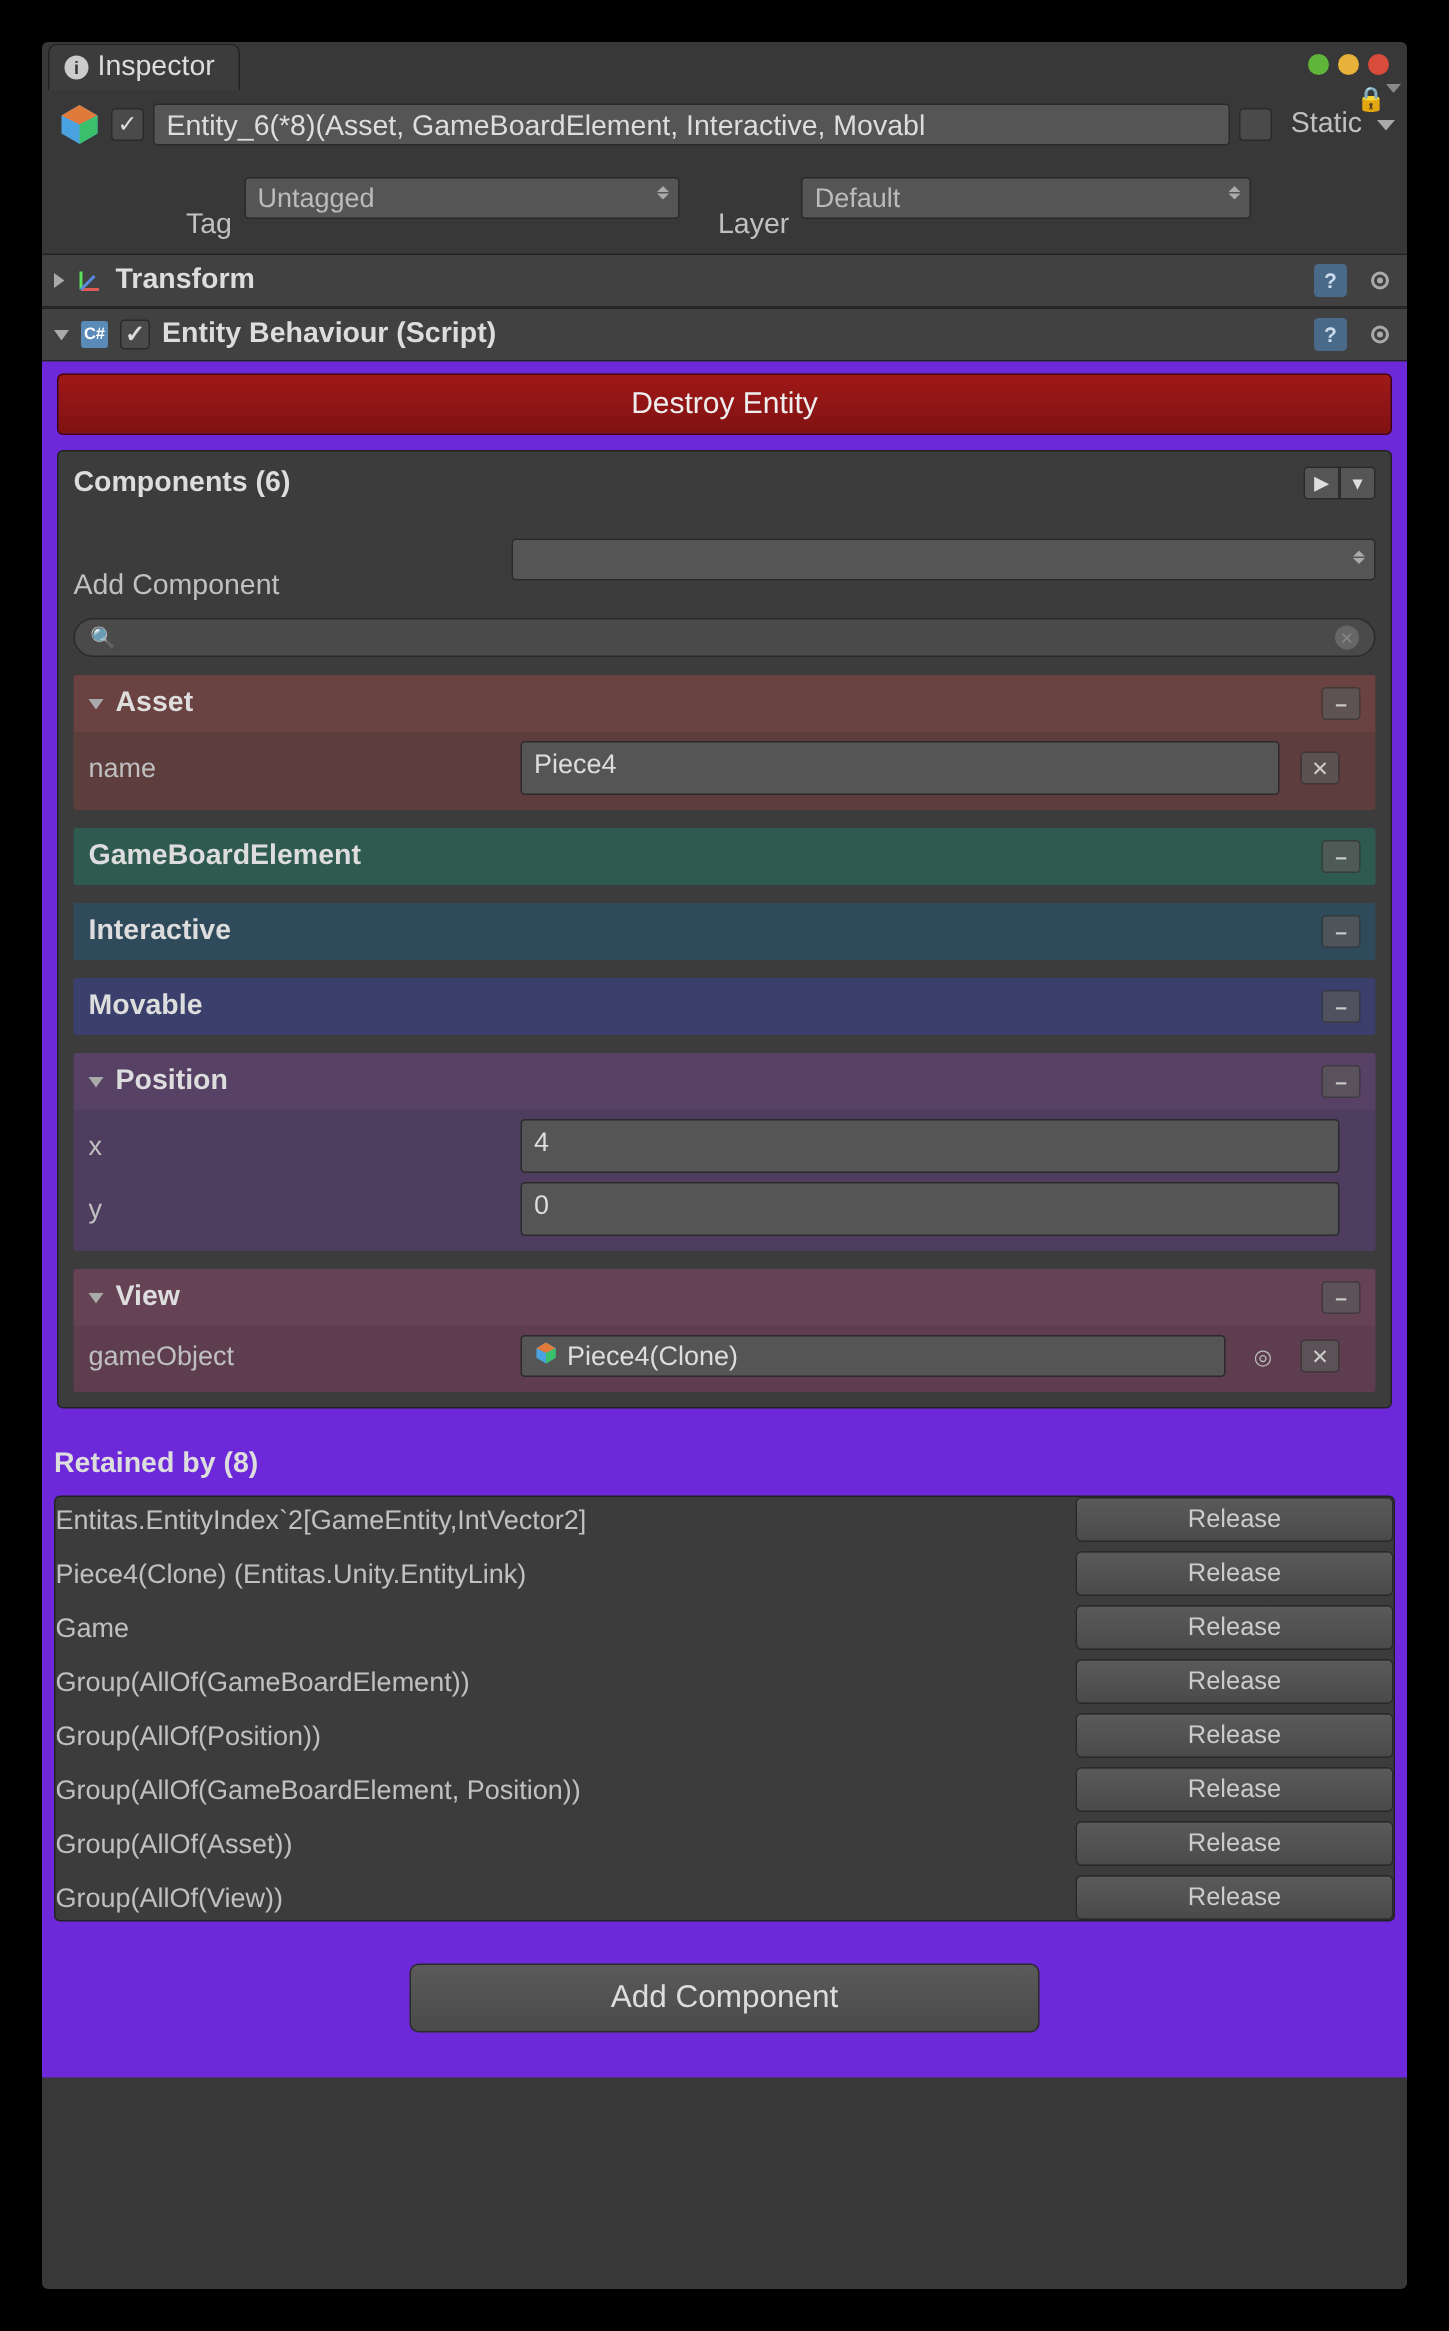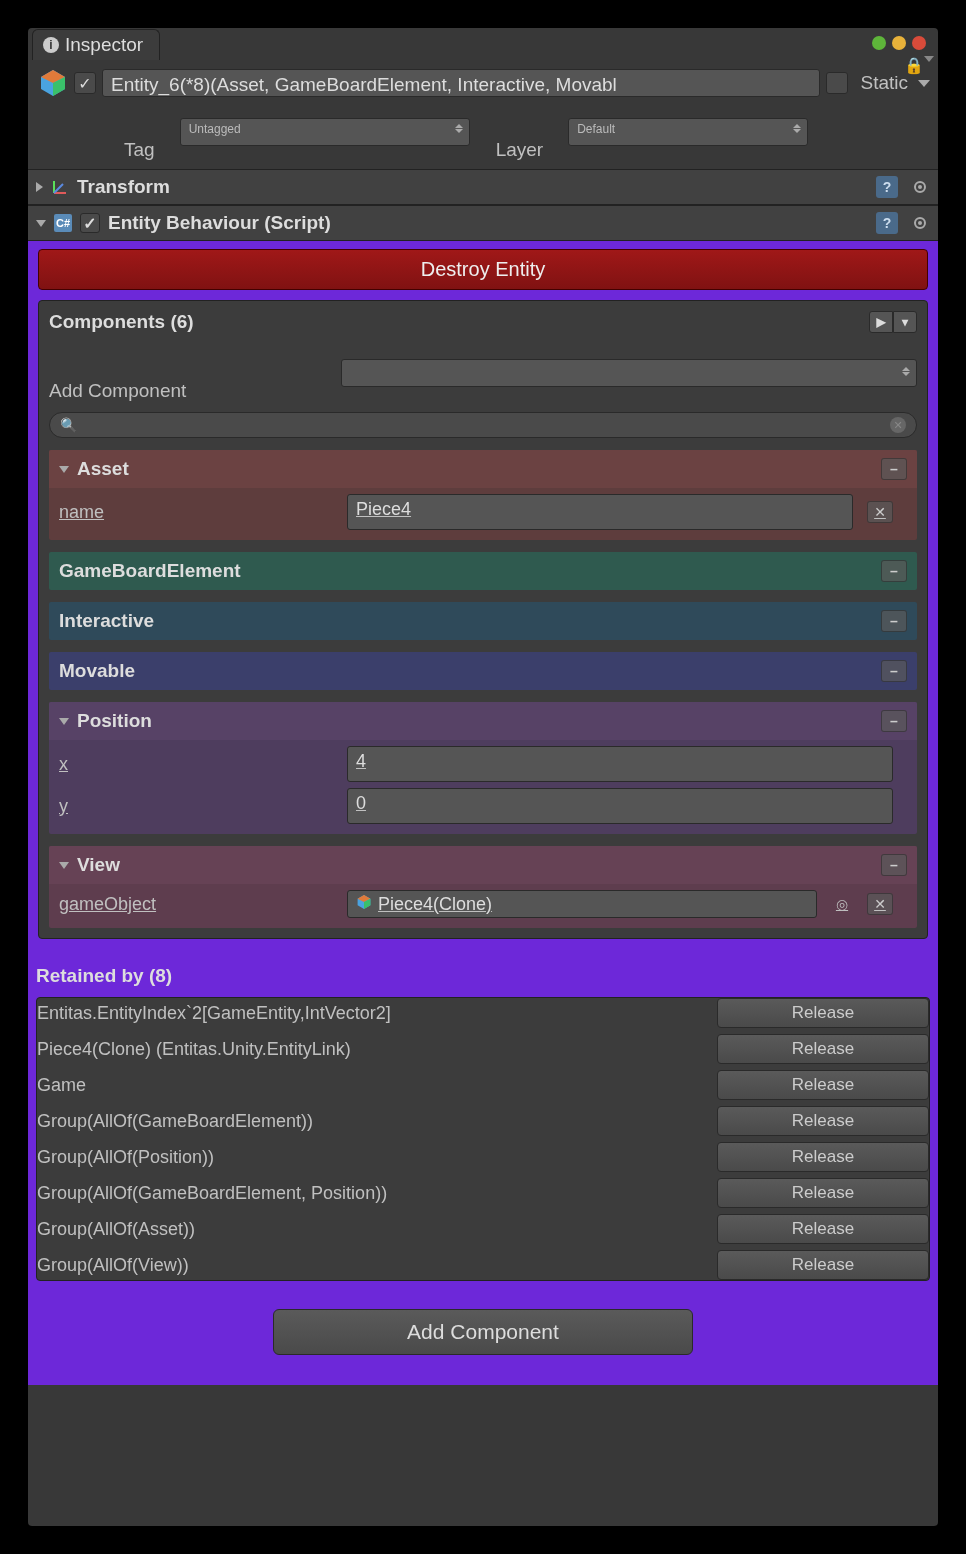--- a/index.html
+++ b/index.html
@@ -22,22 +22,22 @@
 .header-row { display: flex; align-items: center; padding: 8px 8px 4px 10px; gap: 6px; }
 .cube-icon { width: 30px; height: 30px; position: relative; }
 .cube-icon svg { width: 30px; height: 30px; }
 .checkbox { width: 22px; height: 22px; background: #4a4a4a; border: 1px solid #2a2a2a; border-radius: 3px; display: flex; align-items: center; justify-content: center; color: #ddd; font-size: 16px; }
 .name-field { flex: 1; background: #555; border: 1px solid #2a2a2a; border-radius: 3px; padding: 4px 8px; color: #ddd; font-size: 19px; height: 28px; overflow: hidden; white-space: nowrap; }
 .static-label { color: #c0c0c0; font-size: 19px; margin-left: 6px; }
 .dropdown-arrow-small { width: 0; height: 0; border-left: 6px solid transparent; border-right: 6px solid transparent; border-top: 7px solid #aaa; margin-left: 4px; }
 
 .tag-row { display: flex; align-items: center; padding: 0 8px 8px 96px; gap: 8px; }
 .label { color: #c0c0c0; font-size: 19px; margin-top: 37px; }
-.tag-dd, .layer-dd { background: #555; border: 1px solid #2a2a2a; border-radius: 3px; padding: 3px 24px 3px 8px; color: #bbb; font-size: 12px; height: 28px; position: relative; margin-left: 17px; }
-.tag-dd { width: 290px; } .layer-dd { width: 240px; }
+.tag-dd, .layer-dd { background: #555; border: 1px solid #2a2a2a; border-radius: 3px; padding: 3px 24px 3px 8px; color: #bbb; font-size: 18px; height: 28px; position: relative; }
+.tag-dd { width: 290px; } .layer-dd { width: 300px; }
 .dd-arrows { position: absolute; right: 6px; top: 5px; display: flex; flex-direction: column; gap: 1px; }
 .dd-arrows::before { content: ""; border-left: 4px solid transparent; border-right: 4px solid transparent; border-bottom: 4px solid #aaa; }
 .dd-arrows::after { content: ""; border-left: 4px solid transparent; border-right: 4px solid transparent; border-top: 4px solid #aaa; }
 
 
 .section-header { background: #414141; border-top: 1px solid #222; border-bottom: 1px solid #222; padding: 6px 8px; display: flex; align-items: center; gap: 8px; font-size: 19px; font-weight: bold; color: #ddd; }
 .foldout { width: 0; height: 0; border-left: 7px solid #aaa; border-top: 5px solid transparent; border-bottom: 5px solid transparent; }
 .foldout.open { border-left: 5px solid transparent; border-right: 5px solid transparent; border-top: 7px solid #aaa; border-bottom: none; }
 .axes-icon { display: inline-block; width: 18px; height: 18px; }
 .script-icon { width: 18px; height: 18px; background: #5a8bb8; border-radius: 2px; display: inline-flex; align-items: center; justify-content: center; font-size: 11px; color: #fff; }
@@ -65,21 +65,21 @@
 .search-field .mag { color: #888; font-size: 14px; }
 .search-field .clear { margin-left: auto; color: #888; width: 16px; height: 16px; background: #666; border-radius: 50%; display: flex; align-items: center; justify-content: center; font-size: 11px; }
 
 
 .comp-row { border-radius: 2px; overflow: hidden; margin-top: 2px; }
 .comp-row-header { display: flex; align-items: center; padding: 8px 10px; gap: 8px; font-weight: bold; font-size: 19px; color: #ddd; }
 .remove-btn { margin-left: auto; width: 26px; height: 22px; background: rgba(90,90,90,0.7); border: 1px solid rgba(0,0,0,0.3); border-radius: 3px; display: flex; align-items: center; justify-content: center; color: #ccc; font-size: 14px; }
 .clear-btn { width: 26px; height: 22px; background: rgba(90,90,90,0.7); border: 1px solid rgba(0,0,0,0.3); border-radius: 3px; display: flex; align-items: center; justify-content: center; color: #ccc; font-size: 14px; margin-left: 6px; }
 .target-btn { width: 22px; height: 22px; display: flex; align-items: center; justify-content: center; color: #bbb; font-size: 14px; margin-left: 6px; }
 
-.comp-row-body { padding: 6px 24px 10px 10px; display: flex; flex-direction: column; gap: 6px; text-decoration: underline; }
+.comp-row-body { padding: 6px 24px 10px 10px; display: flex; flex-direction: column; gap: 6px; }
 .field-row { display: flex; align-items: center; gap: 8px; }
 .field-row .flabel { width: 280px; color: #c0c0c0; font-size: 18px; }
 .text-input { flex: 1; background: #555; border: 1px solid #2a2a2a; border-radius: 3px; padding: 4px 8px; color: #ddd; font-size: 18px; height: 36px; }
 .obj-input { flex: 1; background: #555; border: 1px solid #2a2a2a; border-radius: 3px; padding: 3px 8px; color: #ddd; font-size: 18px; height: 28px; display: flex; align-items: center; gap: 6px; }
 
 .c-asset { background: #5e3d3d; } .c-asset .comp-row-header { background: #6b4242; }
 .c-gbe { background: #2f5a4f; }
 .c-int { background: #2f4a5a; }
 .c-mov { background: #3b3f6b; }
 .c-pos { background: #4e3d5e; } .c-pos .comp-row-header { background: #574266; }

